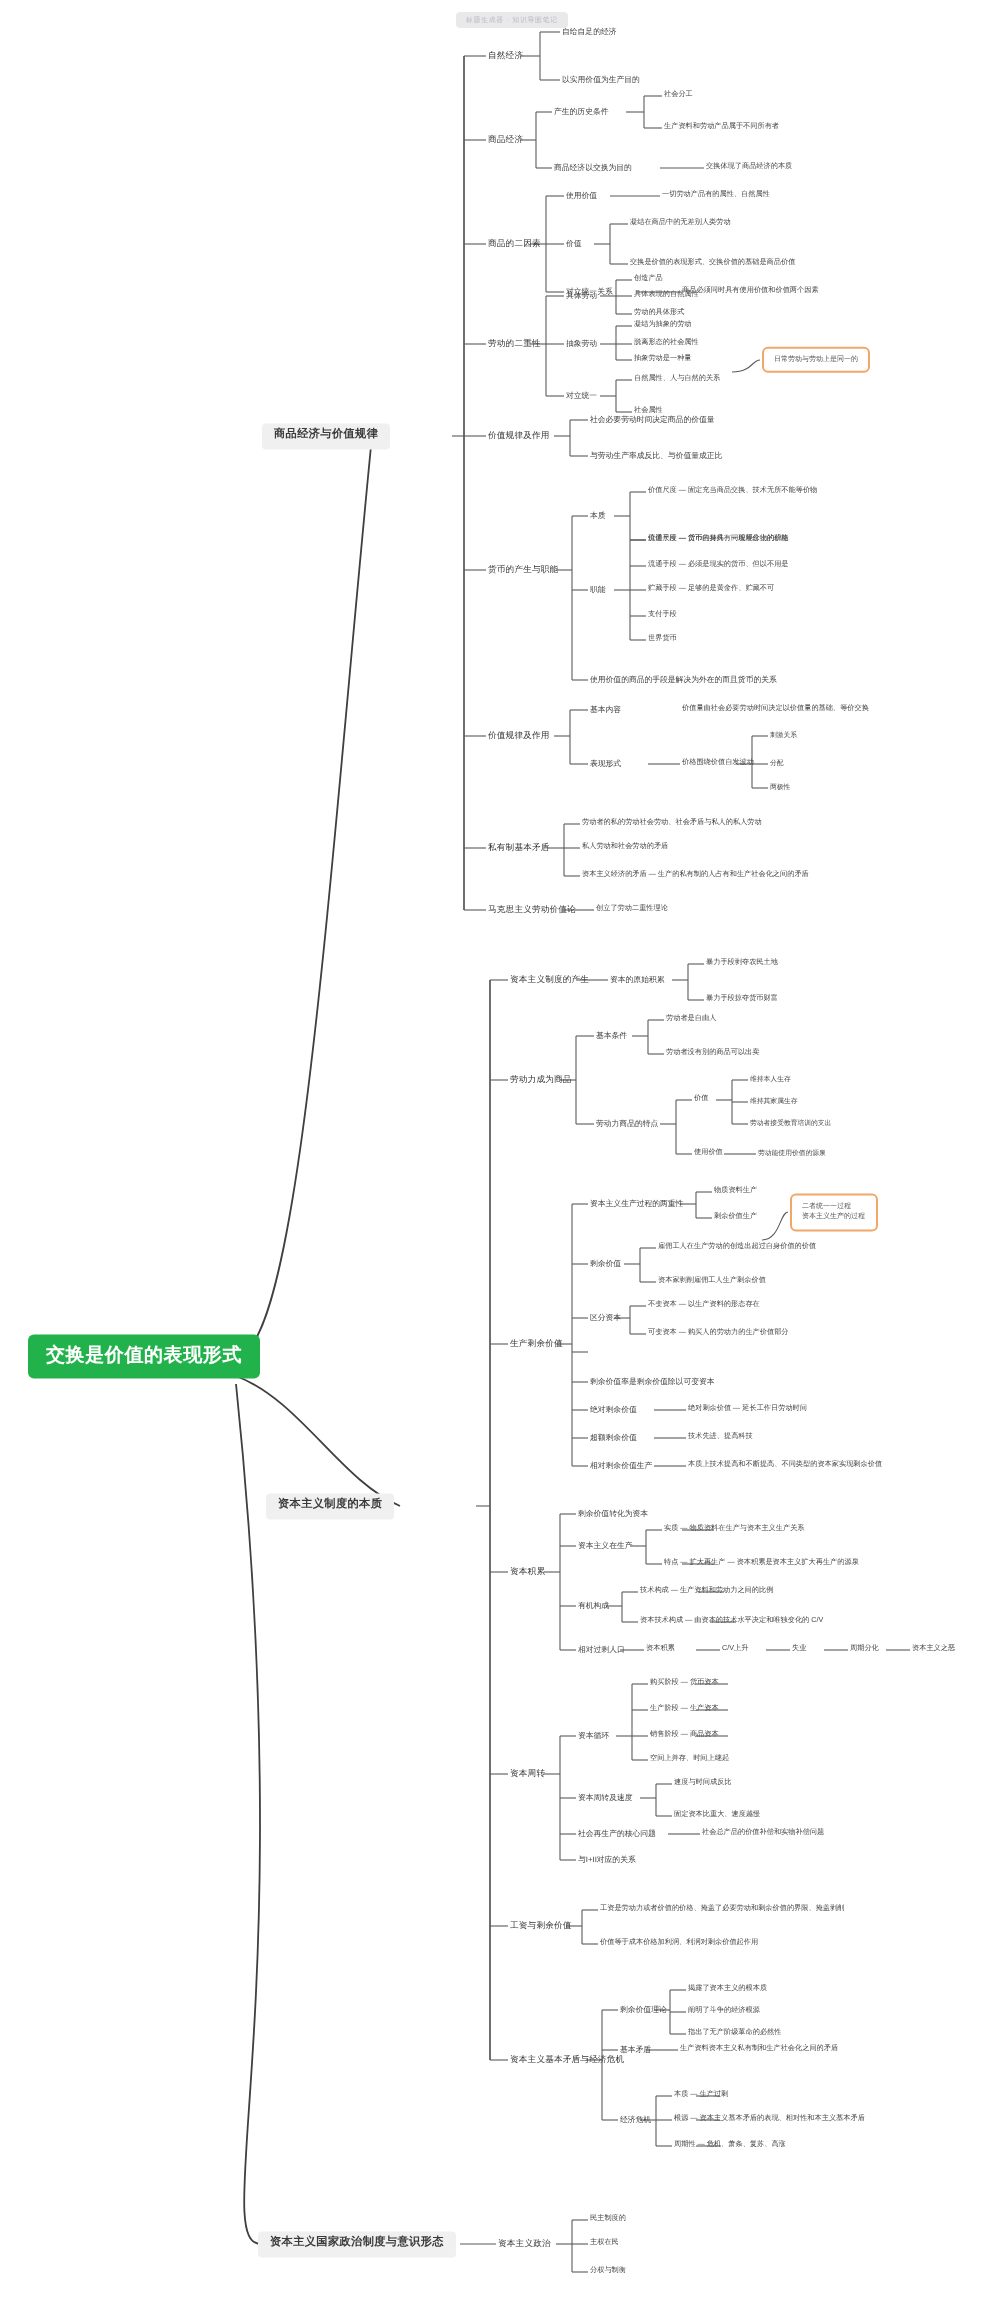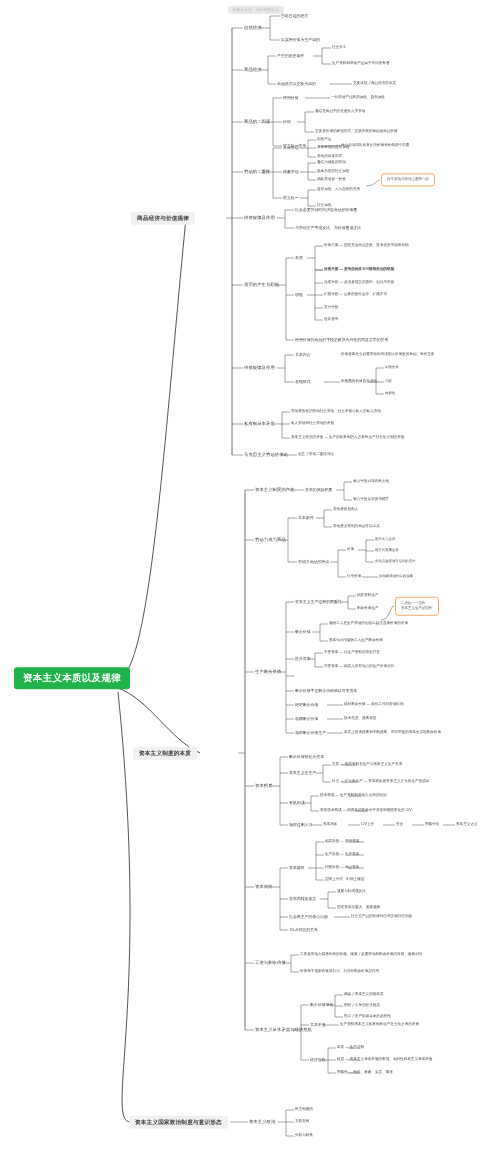--- a/index.html
+++ b/index.html
@@ -302,21 +302,21 @@
     <line x1="348" y1="1073" x2="360" y2="1073"></line>
 
     <line x1="230" y1="1122" x2="248" y2="1122"></line>
     <line x1="278" y1="1122" x2="286" y2="1122"></line>
     <line x1="286" y1="1110" x2="286" y2="1136"></line>
     <line x1="286" y1="1110" x2="294" y2="1110"></line>
     <line x1="286" y1="1122" x2="294" y2="1122"></line>
     <line x1="286" y1="1136" x2="294" y2="1136"></line>
   </svg>
 
-  <div class="node root" style="left:14px;top:678px;">资本主义本质以及规律</div>
+  <div class="node root" style="left:14px;top:678px;">交换是价值的表现形式</div>
 
   <div class="node lvl1" style="left:131px;top:218px;">商品经济与价值规律</div>
   <div class="node lvl1" style="left:133px;top:753px;">资本主义制度的本质</div>
   <div class="node lvl1" style="left:129px;top:1122px;">资本主义国家政治制度与意识形态</div>
 
   <div class="callout" style="left:381px;top:180px;">
     <div>日常劳动与劳动上是同一的</div>
   </div>
   <div class="callout" style="left:395px;top:606px;">
     <div>二者统一一过程</div>

